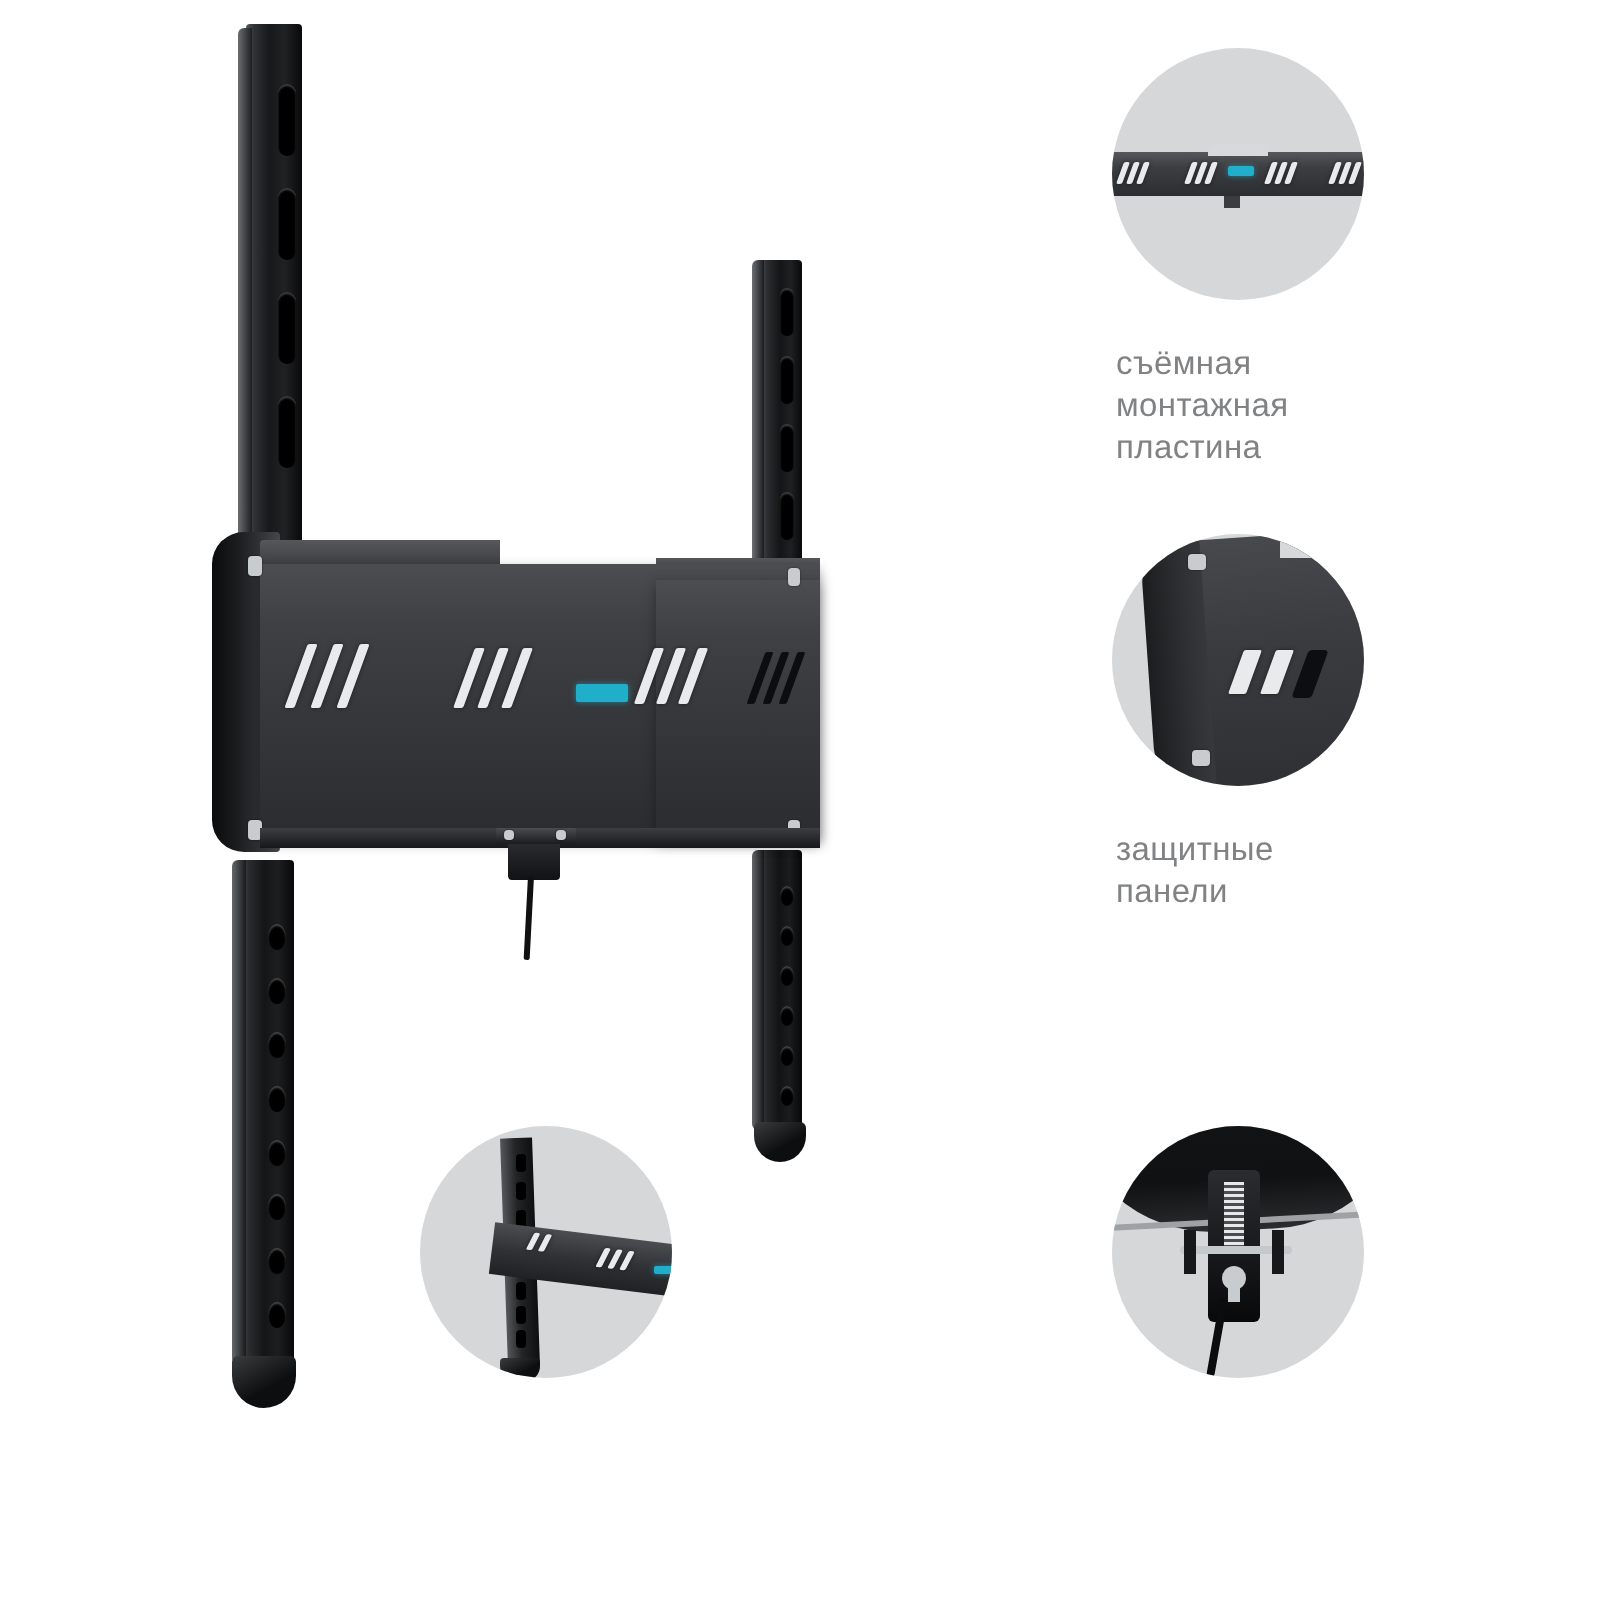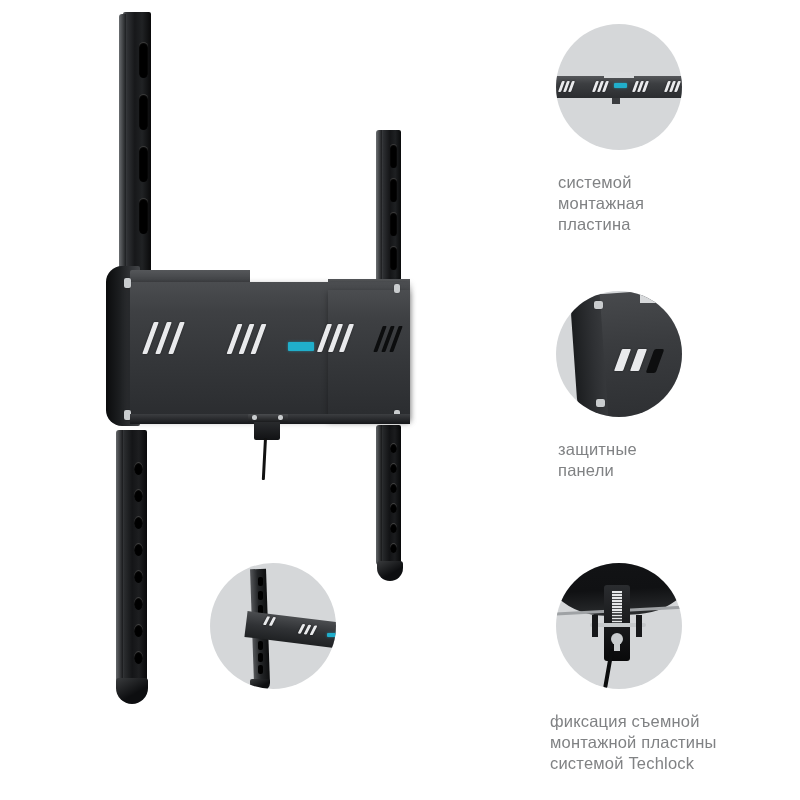--- a/index.html
+++ b/index.html
@@ -246,26 +246,26 @@
         <div class="vent" style="left:0;top:0;width:3px;height:11px;"></div>
         <div class="vent" style="left:5px;top:0;width:3px;height:11px;"></div>
         <div class="vent" style="left:10px;top:0;width:3px;height:11px;"></div>
       </div>
       <div class="abs" style="left:110px;top:57px;width:18px;height:11px;">
         <div class="vent" style="left:0;top:0;width:3px;height:11px;"></div>
         <div class="vent" style="left:5px;top:0;width:3px;height:11px;"></div>
         <div class="vent" style="left:10px;top:0;width:3px;height:11px;"></div>
       </div>
     </div>
-    <div class="callout-label" style="left:2px;top:148px;width:230px;">системой
+    <div class="callout-label" style="left:2px;top:148px;width:230px;">съёмная
 монтажная
 пластина</div>
   </div>
 
-  <div class="callout" style="left:556px;top:291px;width:240px;height:200px;">
+  <div class="callout" style="left:556px;top:267px;width:240px;height:200px;">
     <div class="callout-circle" style="left:0;top:0;width:126px;height:126px;">
 
       <div class="abs" style="left:18px;top:4px;width:36px;height:122px;
                   background:linear-gradient(90deg,#1b1d1f 0%,#2e3033 55%,#3b3d40 100%);
                   border-radius:20px 4px 4px 20px;
                   transform:rotate(-4deg);"></div>
 
       <div class="abs" style="left:48px;top:0px;width:86px;height:126px;
                   background:linear-gradient(180deg,#47494c 0%,#3a3c3f 40%,#2e3033 100%);
                   transform:rotate(-4deg);"></div>
@@ -336,18 +336,15 @@
 
       <div class="abs" style="left:36px;top:52px;width:6px;height:22px;background:#17181a;"></div>
       <div class="abs" style="left:80px;top:52px;width:6px;height:22px;background:#17181a;"></div>
 
       <div class="abs" style="left:55px;top:70px;width:12px;height:12px;background:#c9ccce;border-radius:50%;"></div>
       <div class="abs" style="left:58px;top:78px;width:6px;height:10px;background:#c9ccce;"></div>
 
       <div class="abs" style="left:54px;top:86px;width:4px;height:40px;background:#0b0c0d;border-radius:2px;
                   transform:rotate(10deg);transform-origin:top center;"></div>
     </div>
-    <div class="callout-label" style="left:-6px;top:148px;width:250px;">фиксация съемной
-монтажной пластины
-системой Techlock</div>
   </div>
 
 </div>
 
 </body></html>

